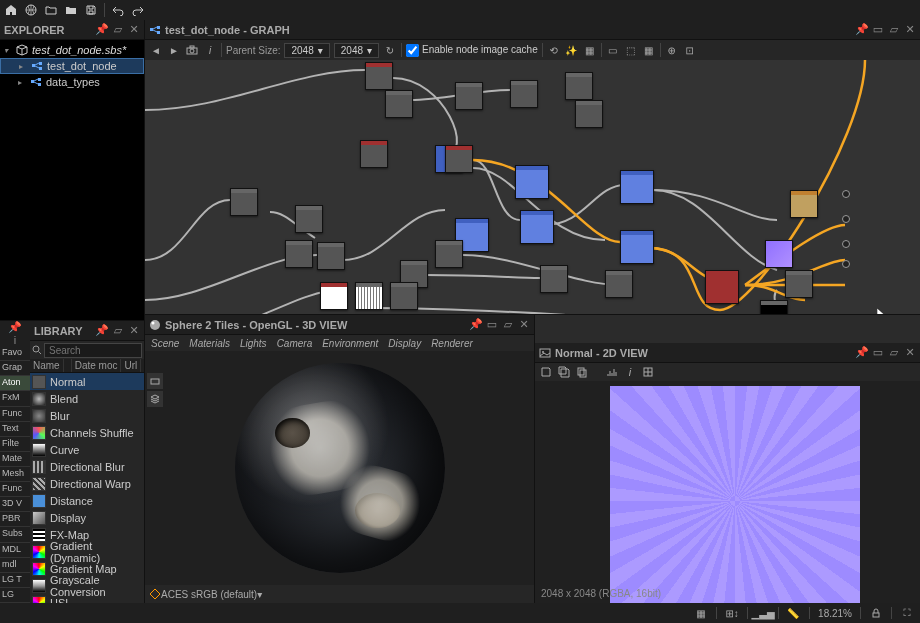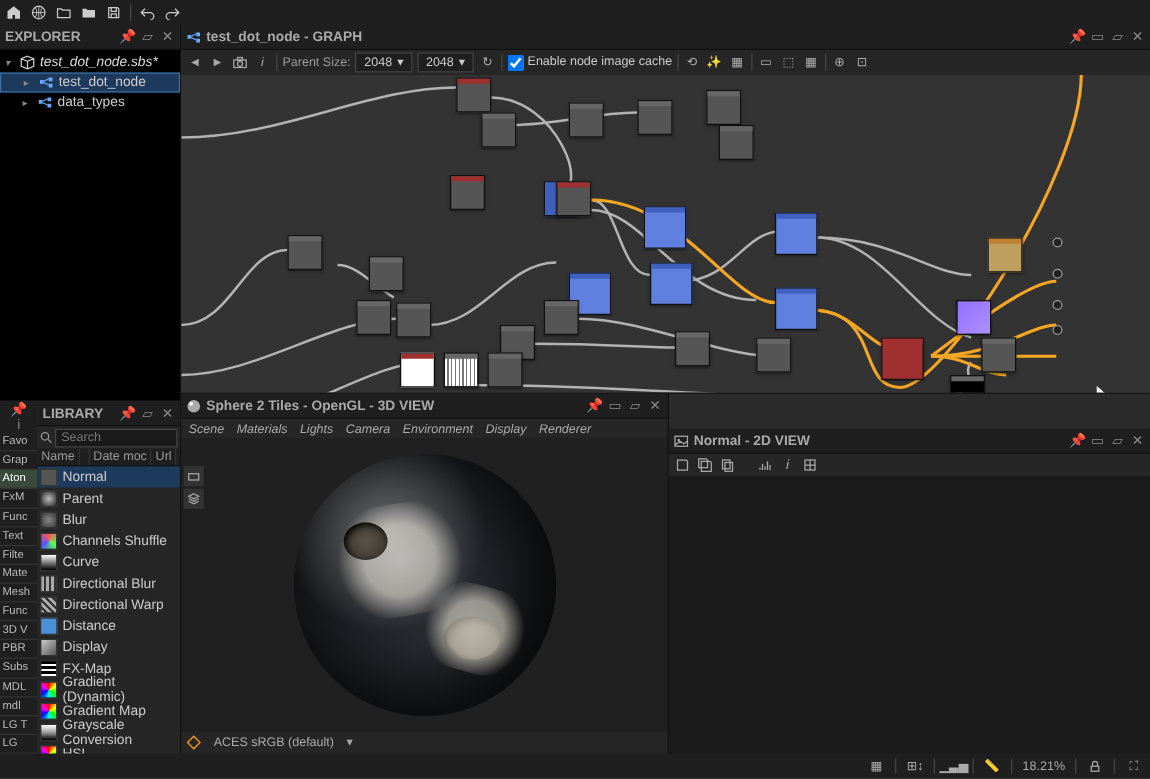--- a/index.html
+++ b/index.html
@@ -96,21 +96,21 @@
 .sphere .crater.c2 { left:120px; top:130px; width:45px; height:35px; }
 
 .normalmap { position: absolute; left: 75px; top: 5px; width: 250px; height: 230px;
   background:
     repeating-conic-gradient(from 30deg, #a898ff 0 6deg, #9a8aff 6deg 12deg),
     linear-gradient(135deg, #9585f5, #b8a8ff);
   filter: contrast(1.1);
 }
 .view-info { position: absolute; left: 6px; bottom: 4px; font-size: 10px; color: #888; }
 
-.view-footer { height: 18px; background: #262626; display: flex; align-items: center; padding: 0 4px; gap: 10px; font-size: 10px; color: #aaa; }
+.view-footer { height: 18px; background: #262626; display: flex; align-items: center; padding: 0 4px; gap: 0; font-size: 10px; color: #aaa; }
 .statusbar { height: 20px; background: #1f1f1f; display: flex; align-items: center; justify-content: flex-end; padding: 0 6px; gap: 8px; font-size: 10px; color: #aaa; }
 .statusbar .ic { width:14px; height:14px; display:inline-flex; align-items:center; justify-content:center; }
 .statusbar .sep { width:1px; height:12px; background:#444; }
 
 svg { display: block; }
 .cursor-arrow { position: absolute; width: 12px; height: 16px; pointer-events: none; }
 
 .view2d-toolbar { height: 18px; background:#262626; display:flex; align-items:center; padding:0 4px; gap:4px; }
 .view2d-toolbar .ic { width:14px; height:14px; color:#aaa; display:inline-flex; align-items:center; justify-content:center; }
 .view3d-sidetool { position:absolute; left:2px; top:22px; display:flex; flex-direction:column; gap:2px; }
@@ -253,21 +253,21 @@
             <span>Date moc</span>
             <span>Url</span>
           </div>
           <div class="lib-list">
             <div class="lib-item sel">
                 <span class="thumb"></span>
                 <span>Normal</span>
               </div>
             <div class="lib-item">
                 <span class="thumb" style="background:radial-gradient(#bbb,#222)"></span>
-                <span>Parent</span>
+                <span>Blend</span>
               </div>
             <div class="lib-item">
                 <span class="thumb" style="background:radial-gradient(#888,#333)"></span>
                 <span>Blur</span>
               </div>
             <div class="lib-item">
                 <span class="thumb" style="background:conic-gradient(#f55,#5f5,#55f,#f55)"></span>
                 <span>Channels Shuffle</span>
               </div>
             <div class="lib-item">
@@ -609,20 +609,24 @@
             <span class="ic">
                 <i>i</i>
               </span>
             <span class="ic">
                 <svg width="12" height="12" viewBox="0 0 12 12">
                   <rect x="2" y="2" width="8" height="8" fill="none" stroke="#aaa"></rect>
                   <path d="M6 2 V10 M2 6 H10" stroke="#aaa"></path>
                 </svg>
               </span>
           </div>
+          <div class="view-body">
+            <div class="normalmap"></div>
+            <div class="view-info">2048 x 2048 (RGBA, 16bit)</div>
+          </div>
         </div>
       </div>
     </div>
   </div>
 
   <div class="statusbar">
     <span class="ic">▦</span>
     <span class="sep"></span>
     <span class="ic">⊞↕</span>
     <span class="sep"></span>

